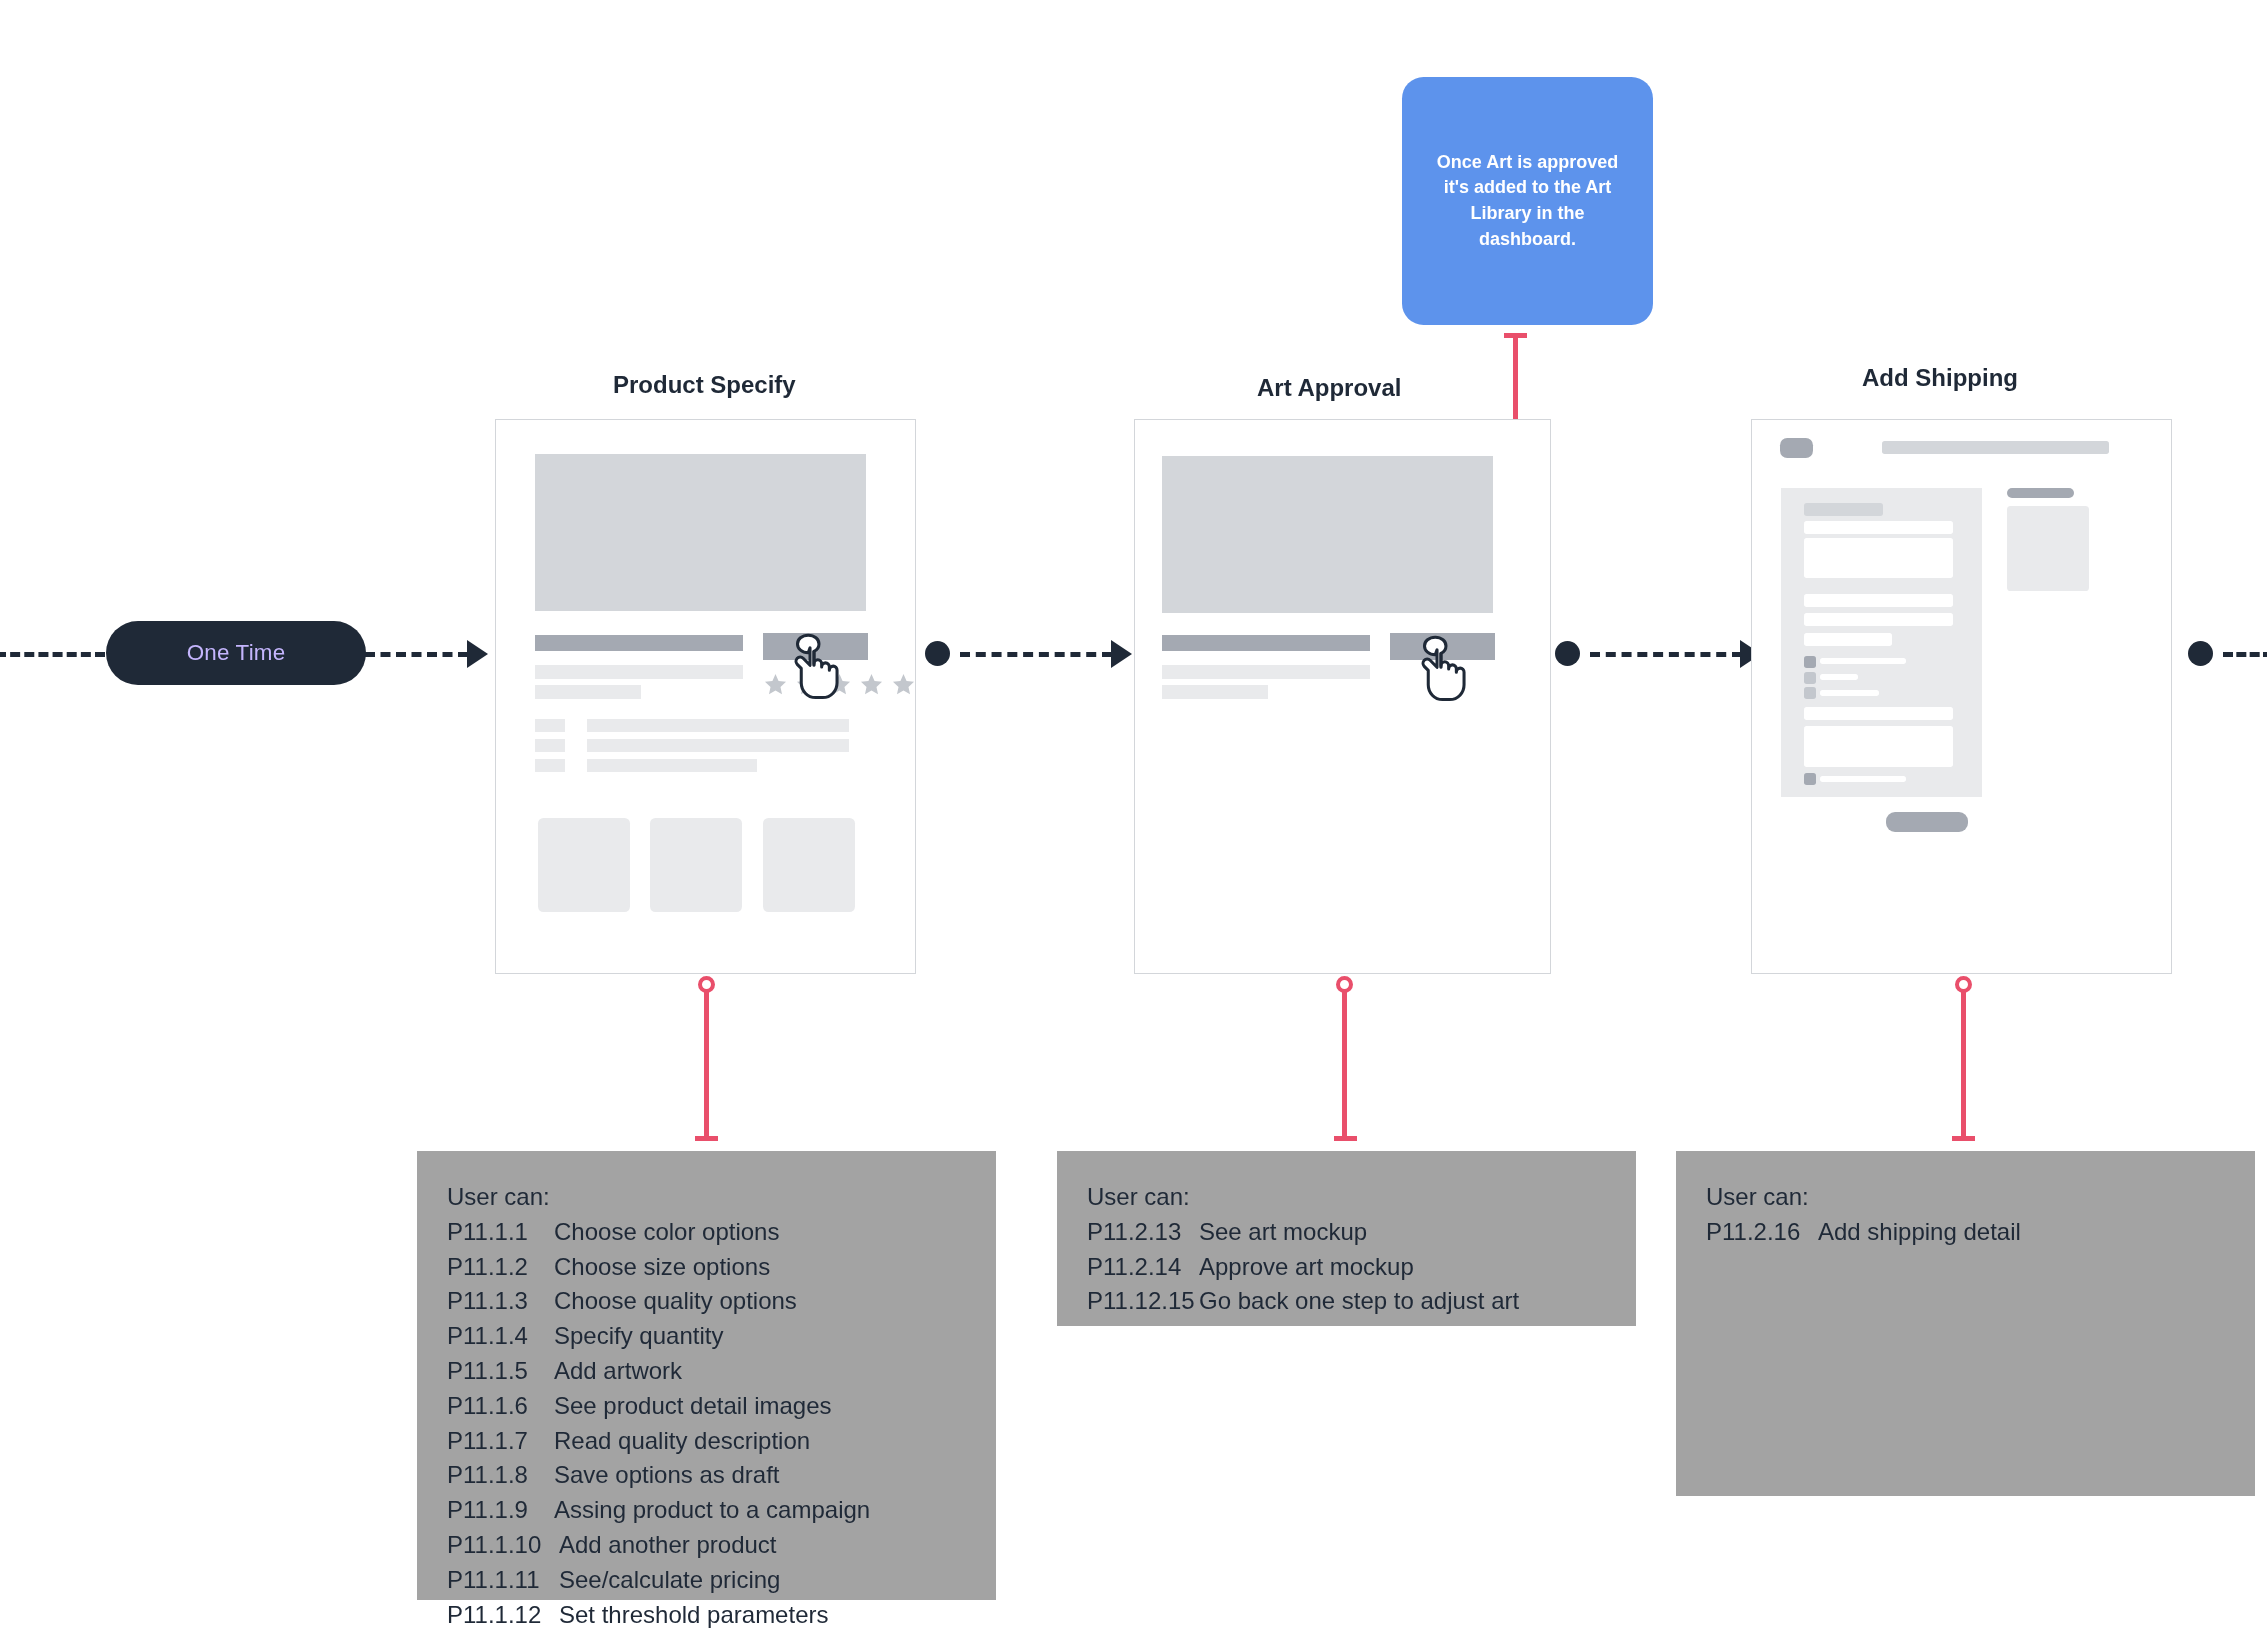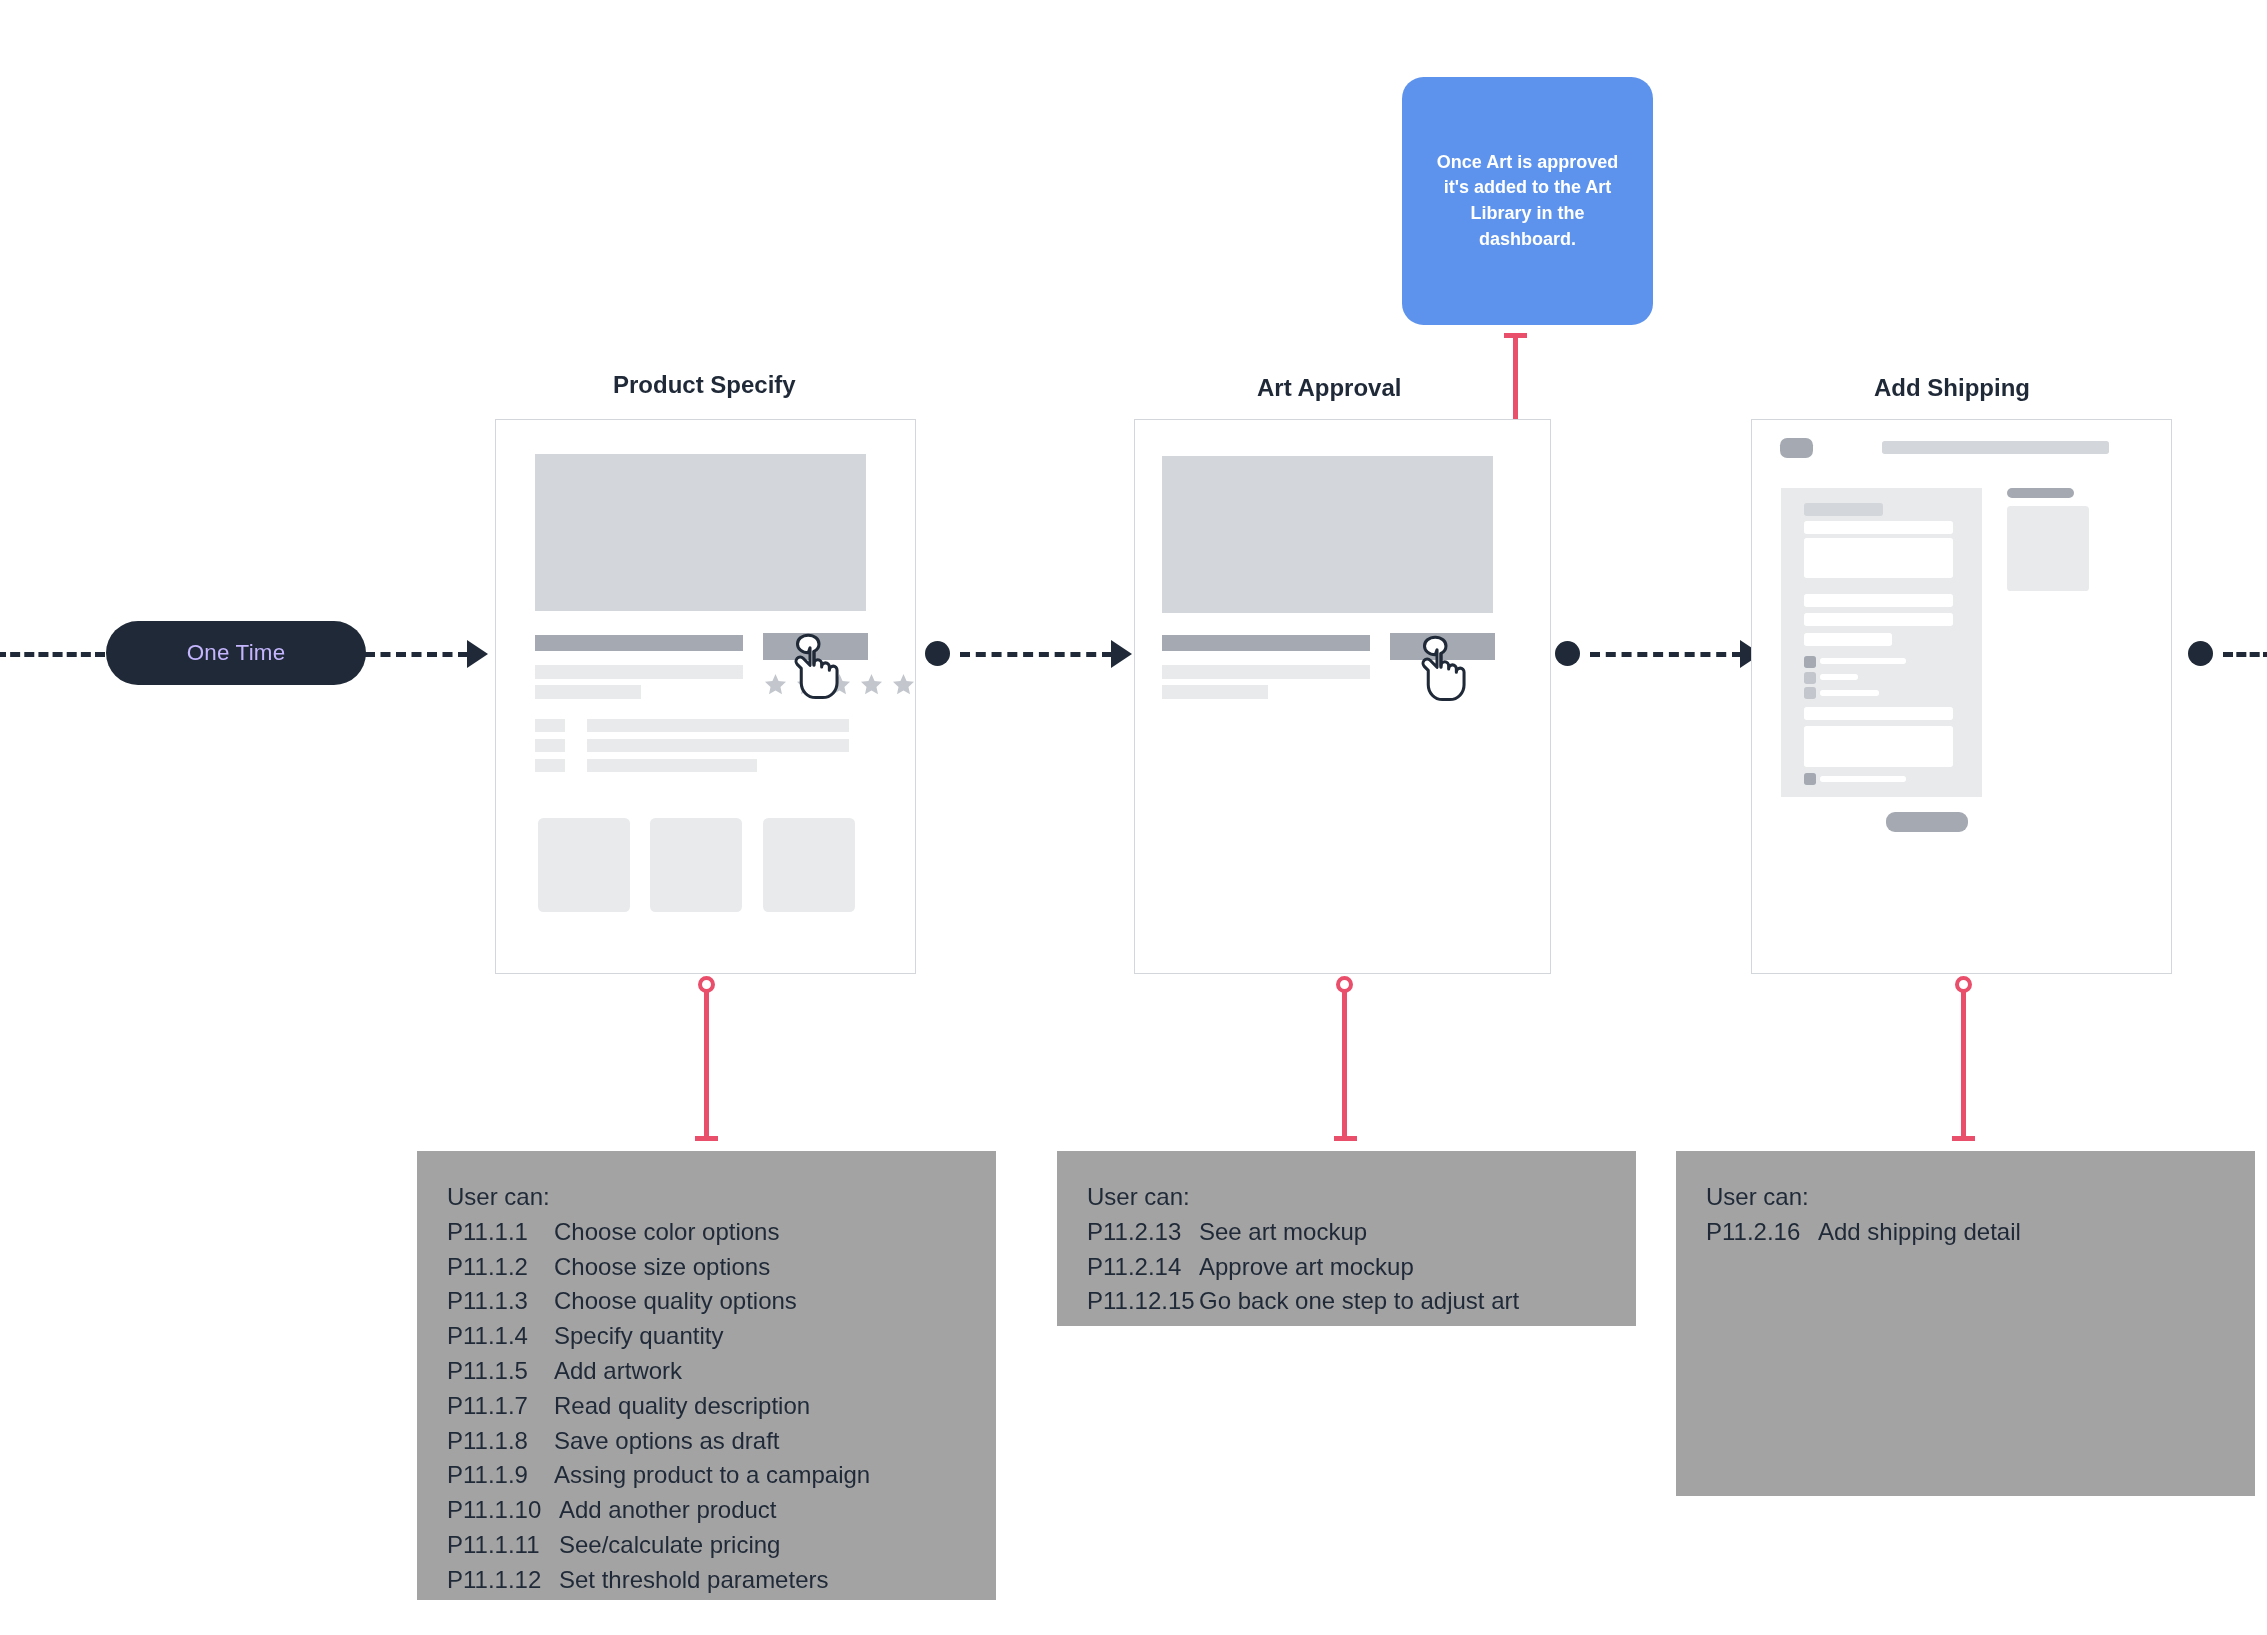--- a/index.html
+++ b/index.html
@@ -239,20 +239,24 @@
       </div>
     <div class="spec-row">
         <span class="spec-id">P11.1.4</span>
         <span class="spec-label">Specify quantity</span>
       </div>
     <div class="spec-row">
         <span class="spec-id">P11.1.5</span>
         <span class="spec-label">Add artwork</span>
       </div>
     <div class="spec-row">
+        <span class="spec-id">P11.1.6</span>
+        <span class="spec-label">See product detail images</span>
+      </div>
+    <div class="spec-row">
         <span class="spec-id">P11.1.7</span>
         <span class="spec-label">Read quality description</span>
       </div>
     <div class="spec-row">
         <span class="spec-id">P11.1.8</span>
         <span class="spec-label">Save options as draft</span>
       </div>
     <div class="spec-row">
         <span class="spec-id">P11.1.9</span>
         <span class="spec-label">Assing product to a campaign</span>
@@ -305,21 +309,21 @@
     <div class="spec-row">
         <span class="spec-id wide">P11.2.14</span>
         <span class="spec-label">Approve art mockup</span>
       </div>
     <div class="spec-row">
         <span class="spec-id wide">P11.12.15</span>
         <span class="spec-label">Go back one step to adjust art</span>
       </div>
   </div>
 
-  <div class="col-title" style="left:1862px; top:374px;margin-left:12px;">Add Shipping</div>
+  <div class="col-title" style="left:1862px; top:364px;">Add Shipping</div>
 
   <div class="wf-card" style="left:1751px; top:419px; width:421px; height:555px;">
     <div class="blk chip" style="left:28px;  top:18px;  width:33px; height:19.7px;"></div>
     <div class="blk headline" style="left:130px; top:20.6px;  width:227px; height:13.4px;"></div>
 
     <div class="blk panel" style="left:29px;  top:68px;  width:201px; height:309px;"></div>
     <div class="blk headline" style="left:52px;  top:83px;  width:79px;  height:13.4px;"></div>
     <div class="blk field" style="left:52px;  top:101px; width:149px; height:13.4px;"></div>
     <div class="blk field" style="left:52px;  top:118px; width:149px; height:40px;"></div>
     <div class="blk field" style="left:52px;  top:174px; width:149px; height:13.4px;"></div>

